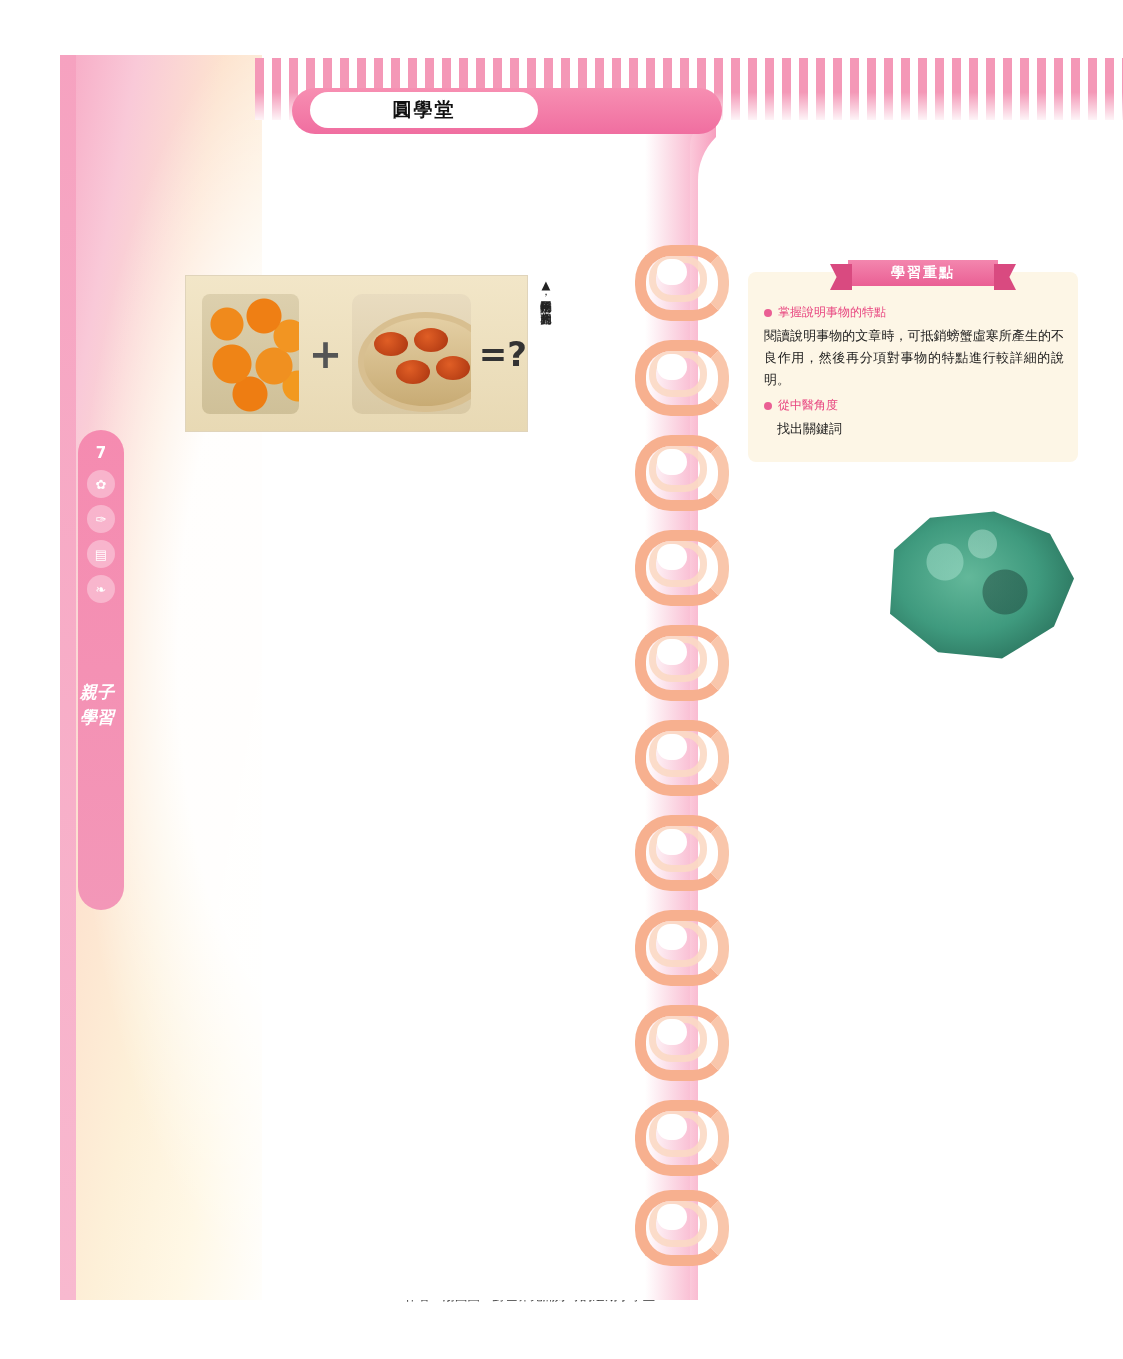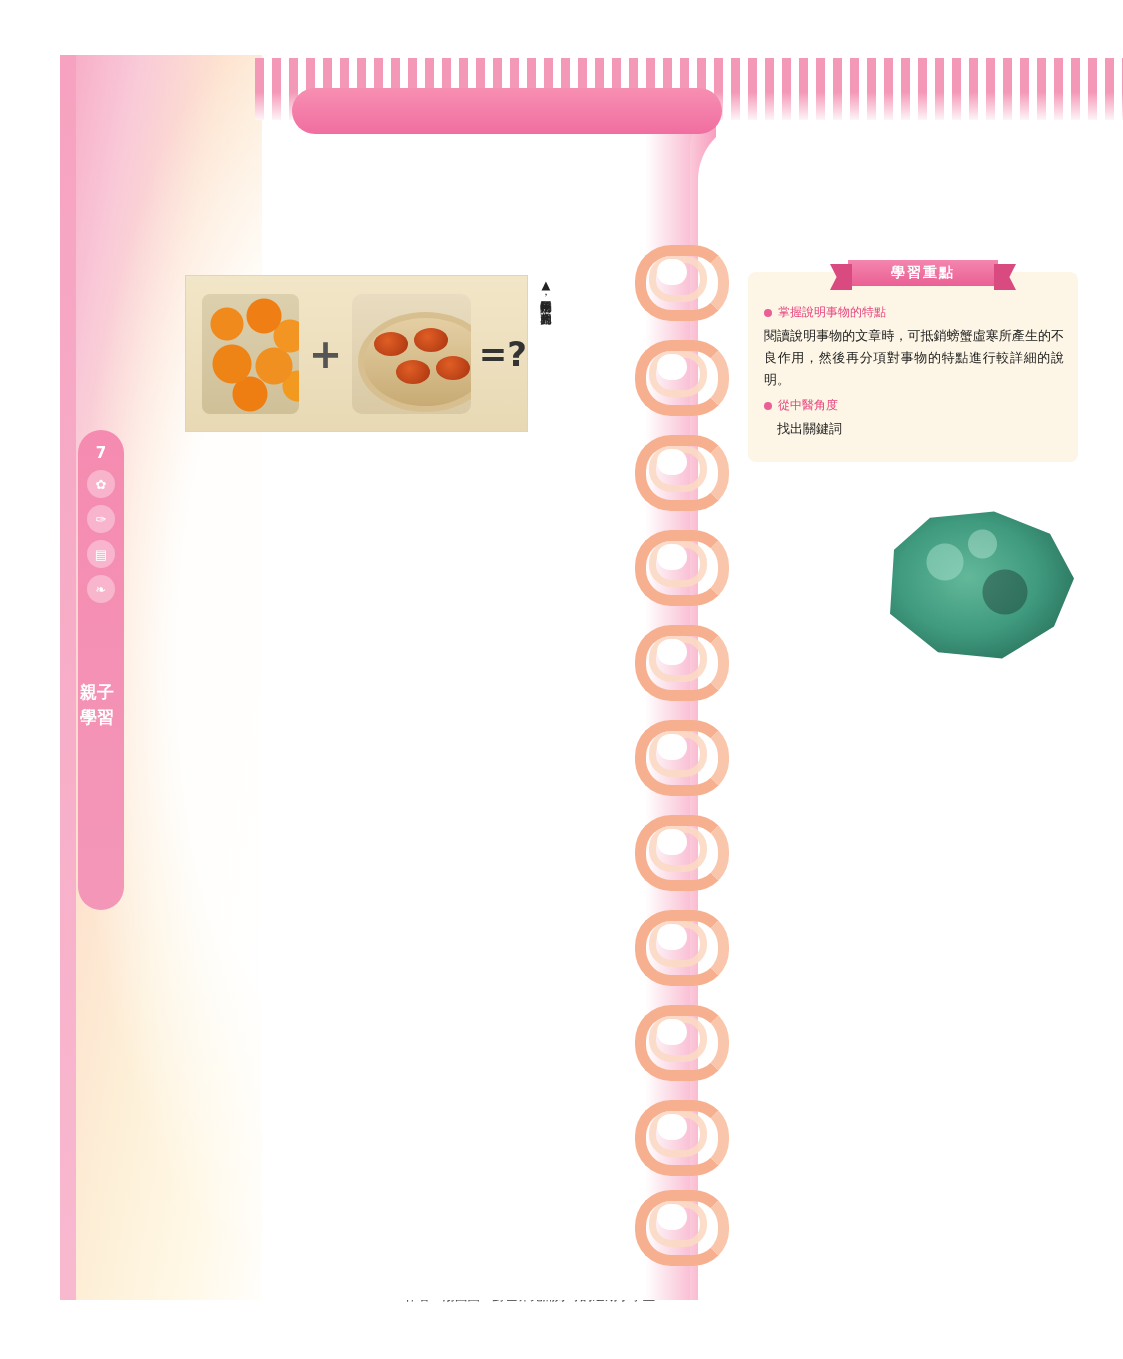--- a/index.html
+++ b/index.html
@@ -111,21 +111,21 @@
   .sidetab .icons{
     position:absolute;left:9px;top:40px;width:28px;
   }
   .sidetab .ico{
     width:28px;height:28px;border-radius:14px;background:rgba(255,255,255,.35);
     margin-bottom:7px;display:flex;align-items:center;justify-content:center;
     font-size:13px;color:#fff;
   }
   .sidetab .vtext{
     position:absolute;left:0;top:250px;width:38px;text-align:center;
-    color:#fff;font-size:17px;font-weight:bold;line-height:1.45;
+    color:#fff;font-size:17px;font-weight:bold;line-height:1.45;font-style:italic;
   }
 
   
   .art-title{
     position:absolute;left:282px;top:170px;width:360px;text-align:center;
     font-size:29px;line-height:1.45;color:#1a1a1a;letter-spacing:1px;
   }
 
   .photo{
     position:absolute;left:185px;top:275px;width:341px;height:155px;
@@ -303,20 +303,23 @@
       <div class="inner"></div>
       <div class="hole"></div>
     </div>
   <div class="ring" style="left:635px;top:1190px;">
       <div class="outer"></div>
       <div class="inner"></div>
       <div class="hole"></div>
     </div>
 
   <div class="ribbon"></div>
+  <div class="ribbon-inner">
+    <span class="ribbon-title">圓學堂</span>
+  </div>
 
   <div class="sidetab">
     <div class="num">7</div>
     <div class="icons">
       <div class="ico">✿</div>
       <div class="ico">✑</div>
       <div class="ico">▤</div>
       <div class="ico">❧</div>
     </div>
     <div class="vtext">親子學習</div>

